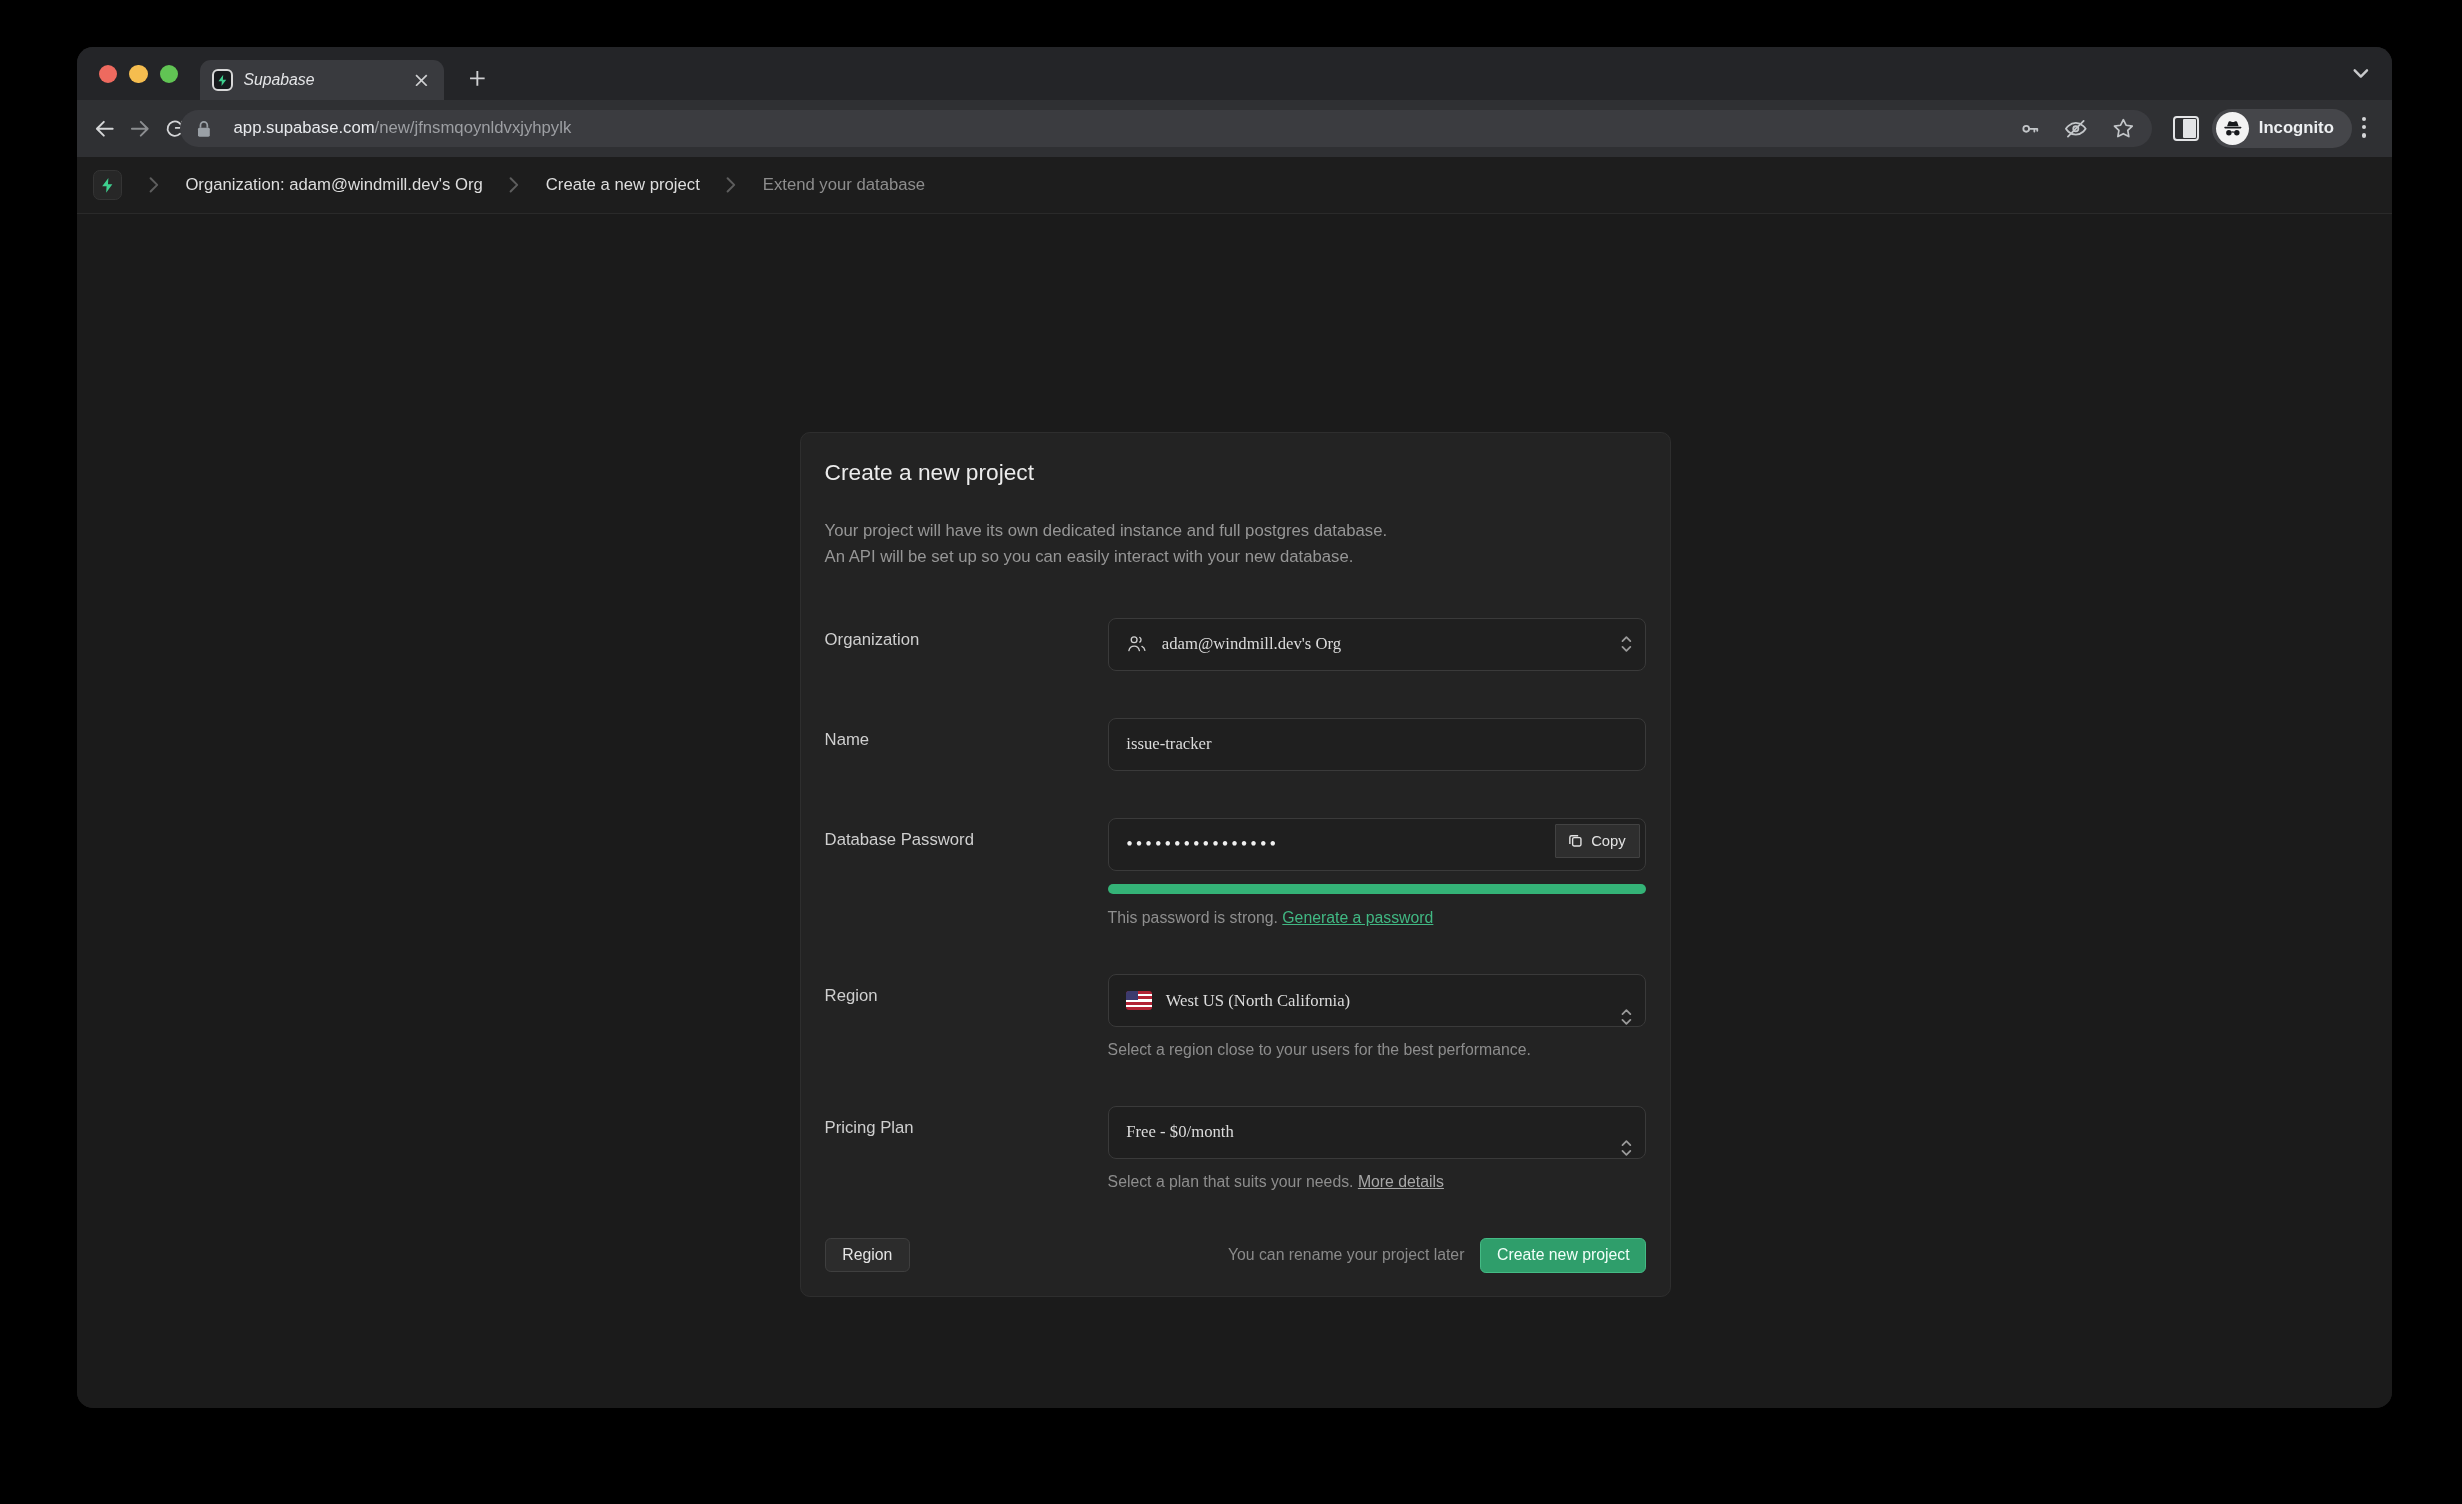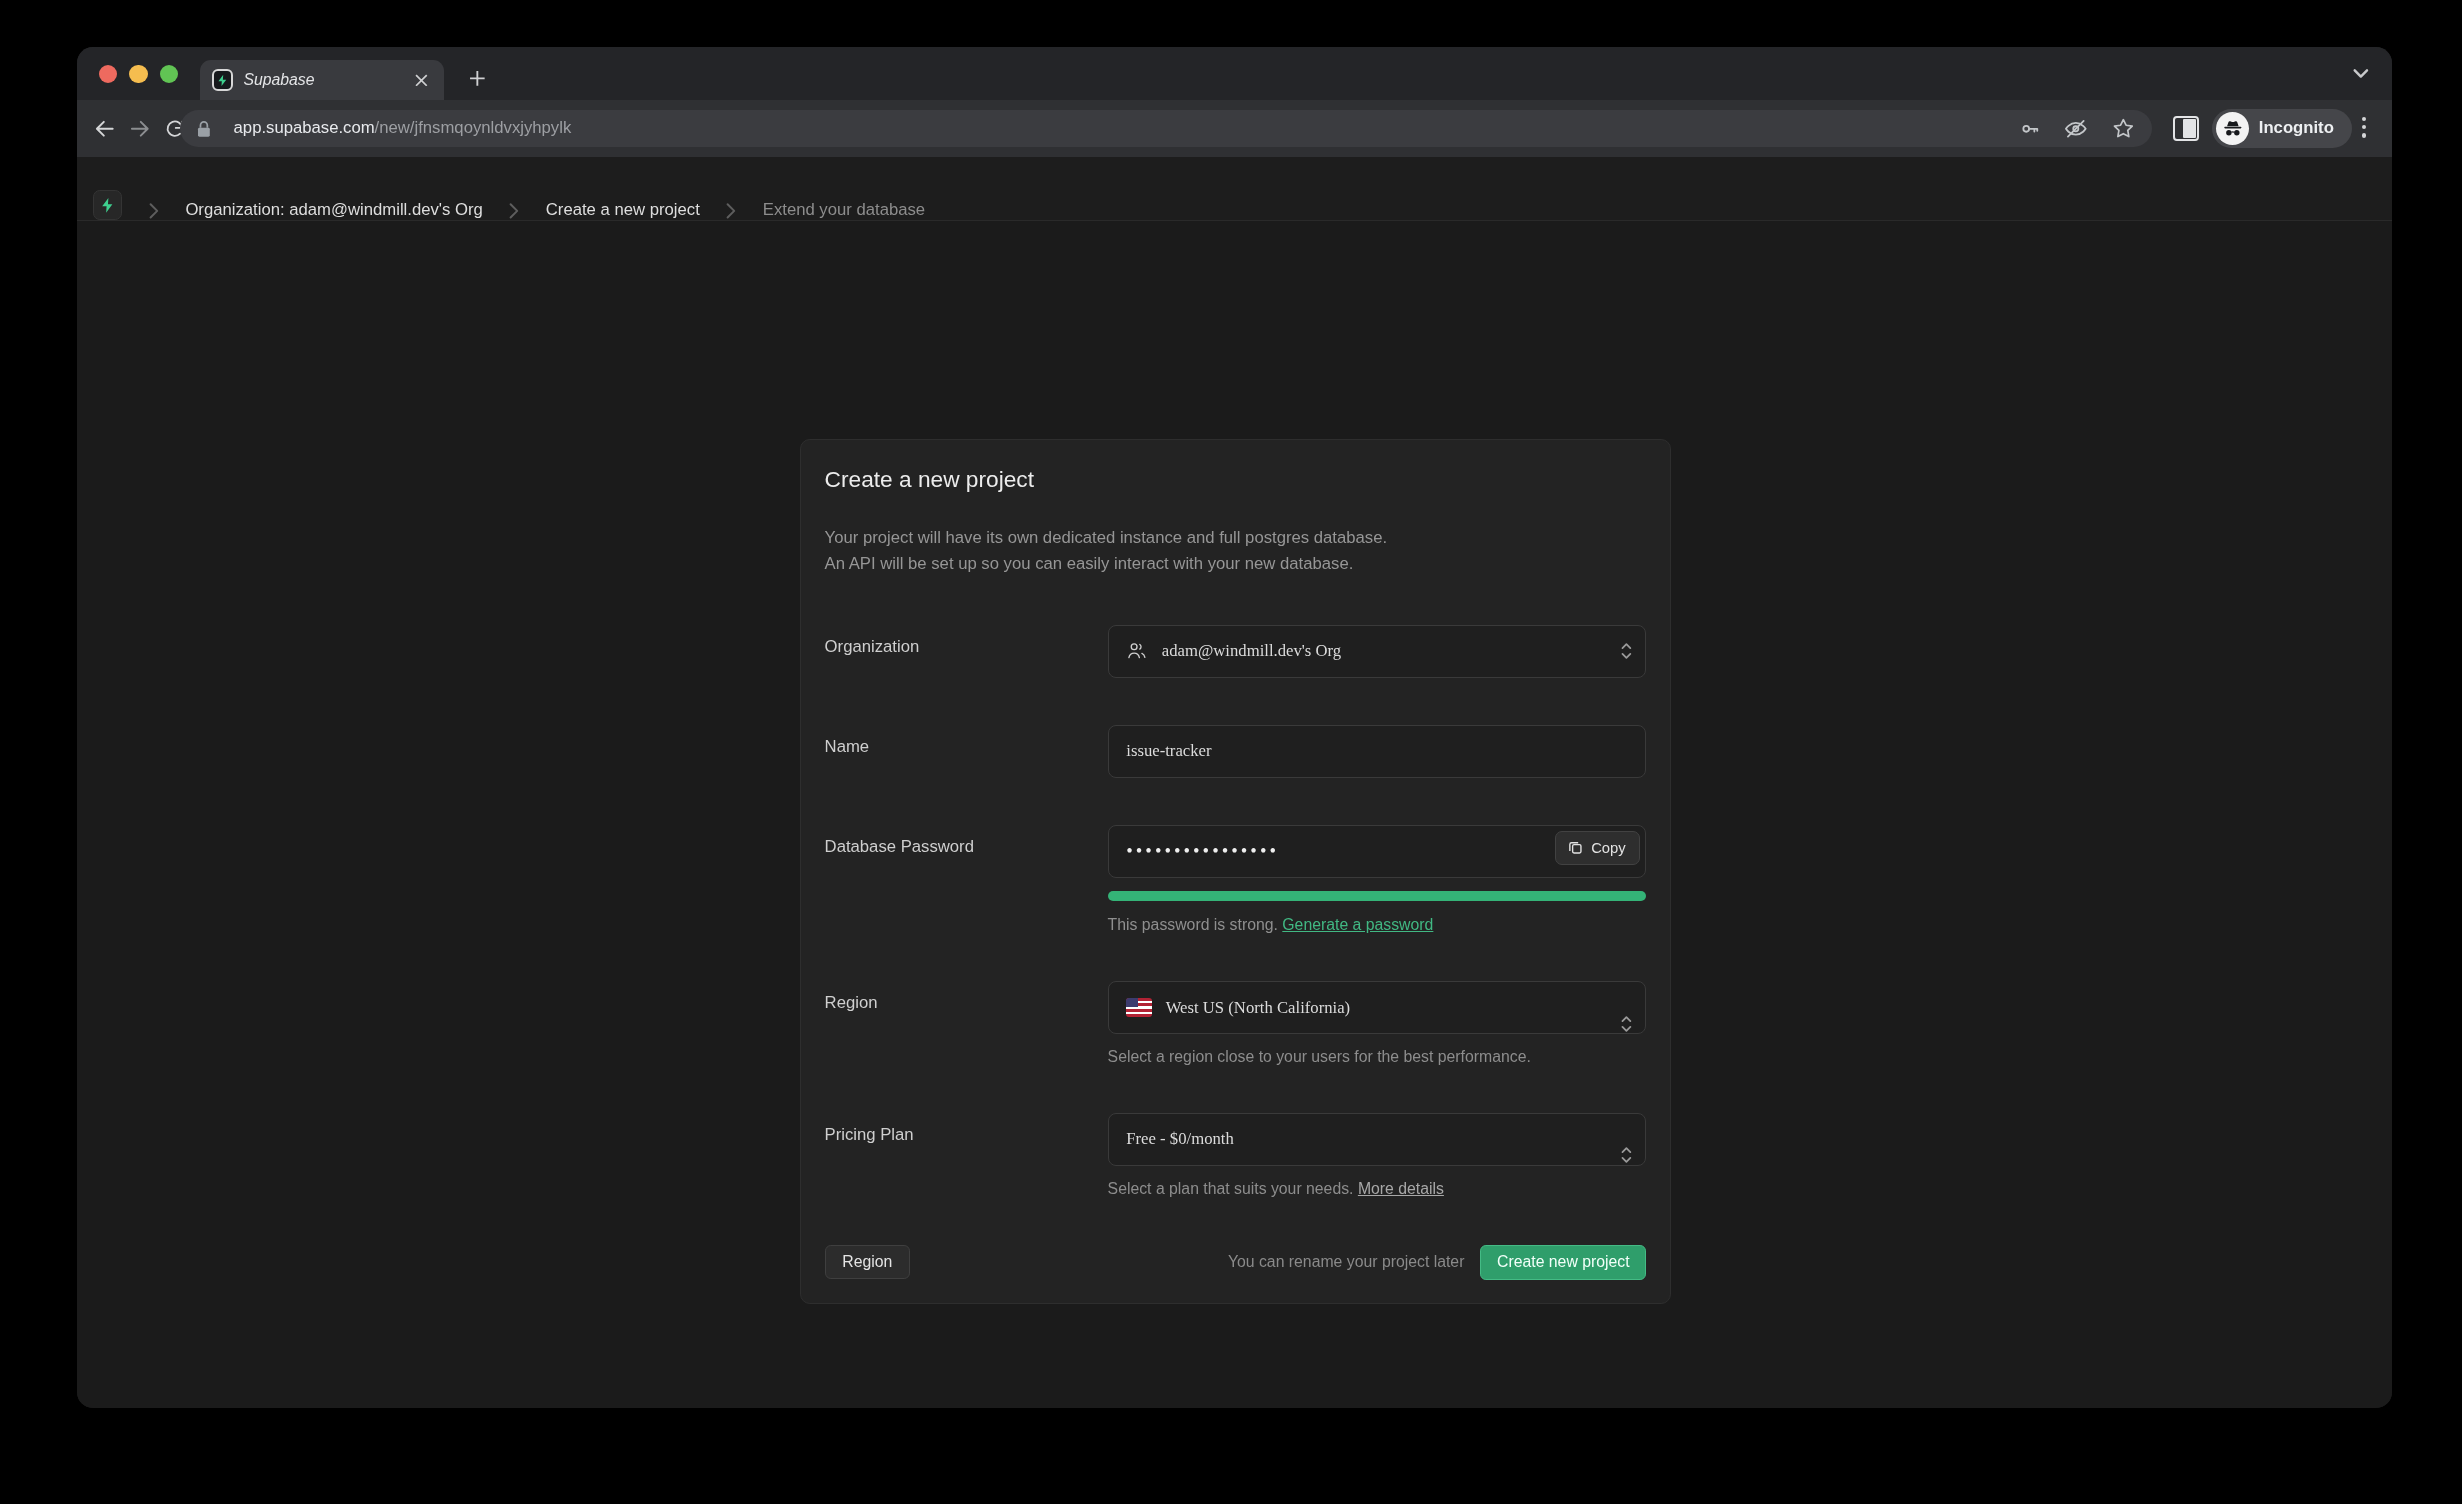--- a/index.html
+++ b/index.html
@@ -54,21 +54,21 @@
     position:absolute; left:2135px; top:8.9px; height:39px; padding:0 17.7px 0 3.9px;
     background:#45464a; border-radius:19.7px; display:flex; align-items:center; gap:9.9px;
   }
   .incog-circle { width:33px; height:33px; border-radius:50%; background:#f3f3f3; display:flex; align-items:center; justify-content:center; }
   .incognito-label { color:#eef0f2; font-size:16.7px; font-weight:bold; }
 
   .menu-dots { position:absolute; left:2285px; top:16.7px; display:flex; flex-direction:column; gap:3.9px; }
   .menu-dots span { width:4.4px; height:4.4px; border-radius:50%; background:#d4d5d7; }
 
   
-  .app-header { height:64px; background:#1d1d1d; border-bottom:1px solid #2a2a2a; display:flex; align-items:flex-end; padding:0 15.8px; }
+  .app-header { height:57px; background:#1d1d1d; border-bottom:1px solid #2a2a2a; display:flex; align-items:center; padding:0 15.8px; }
   .logo-box { width:29.6px; height:29.6px; background:#272727; border:1px solid #343434; border-radius:6.9px; display:flex; align-items:center; justify-content:center; flex:none; }
   .crumb-sep { color:#5d5d5d; margin:0 25.6px; display:flex; }
   .crumb { font-size:16.7px; color:#dedede; white-space:nowrap; }
   .crumb.dim { color:#8d8d8d; }
 
   
   .page { position:relative; height:1247px; background:#1b1b1b; }
   .card {
     position:absolute; left:723px; top:218px; width:871px;
     background:#232323; border:1px solid #2e2e2e; border-radius:9.9px;
@@ -87,21 +87,21 @@
     color:#dcdcdc; font-size:16.7px; font-family:Liberation Serif, serif;
   }
   .select { display:flex; align-items:center; gap:13.8px; padding:0 39px 0 17.7px; }
   .text-input { padding:0 17.7px; outline:none; }
   .caret { position:absolute; right:13.8px; top:50%; transform:translateY(-50%); color:#9a9a9a; display:flex; }
 
   .password-box { display:flex; align-items:center; padding:0 89px 0 17.7px; }
   .password-dots { letter-spacing:3px; font-size:18.7px; color:#efefef; white-space:nowrap; overflow:hidden; }
   .copy-btn {
     position:absolute; right:6.9px; top:5.9px; height:34px; padding:0 12.8px;
-    background:#2e2e2e; border:1px solid #424242; border-radius:7px;
+    background:#2e2e2e; border:1px solid #424242; border-radius:1px;
     display:flex; align-items:center; gap:7.9px; color:#e2e2e2; font-size:14.8px;
   }
   .strength-bar { margin-top:12.8px; height:10.8px; border-radius:5.9px; background:#34b377; }
   .strength-line { margin-top:14.8px; font-size:15.8px; color:#8f8f8f; }
   .green-link { color:#41b883; text-decoration:underline; }
 
   .helper { margin-top:13.8px; font-size:15.8px; color:#8d8d8d; }
   .gray-link { color:#a8a8a8; text-decoration:underline; }
 
   .users-icon, .flag { flex:none; }

